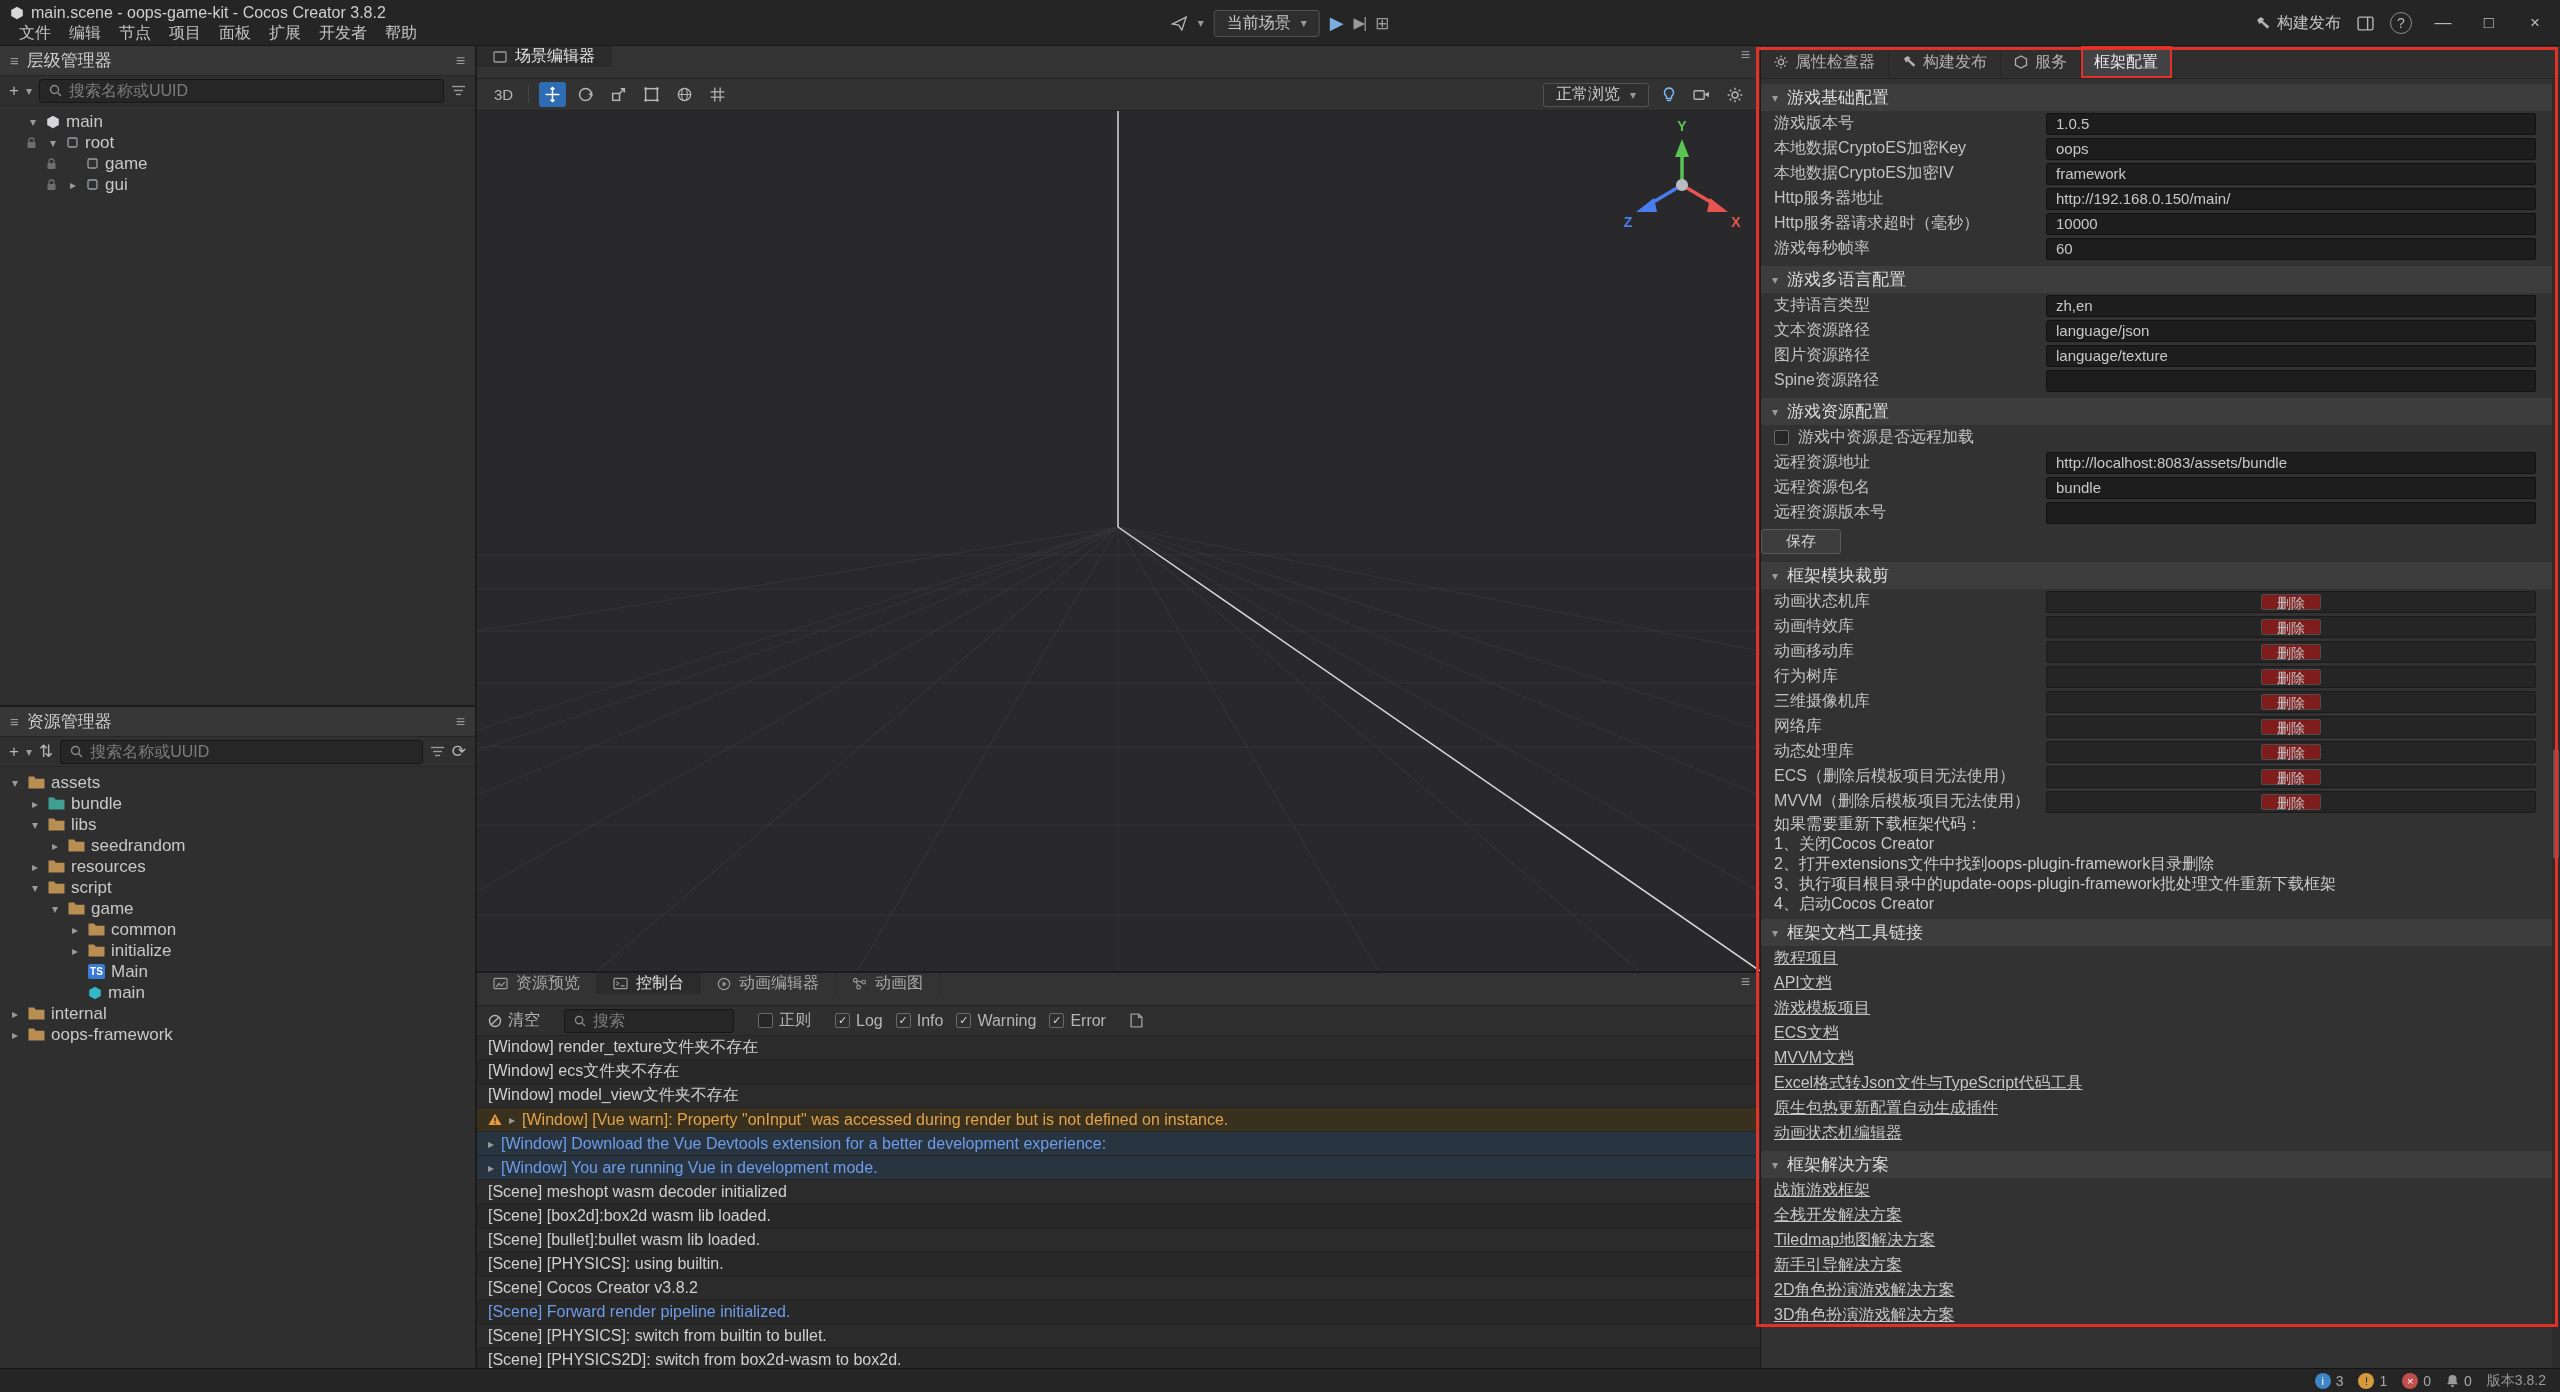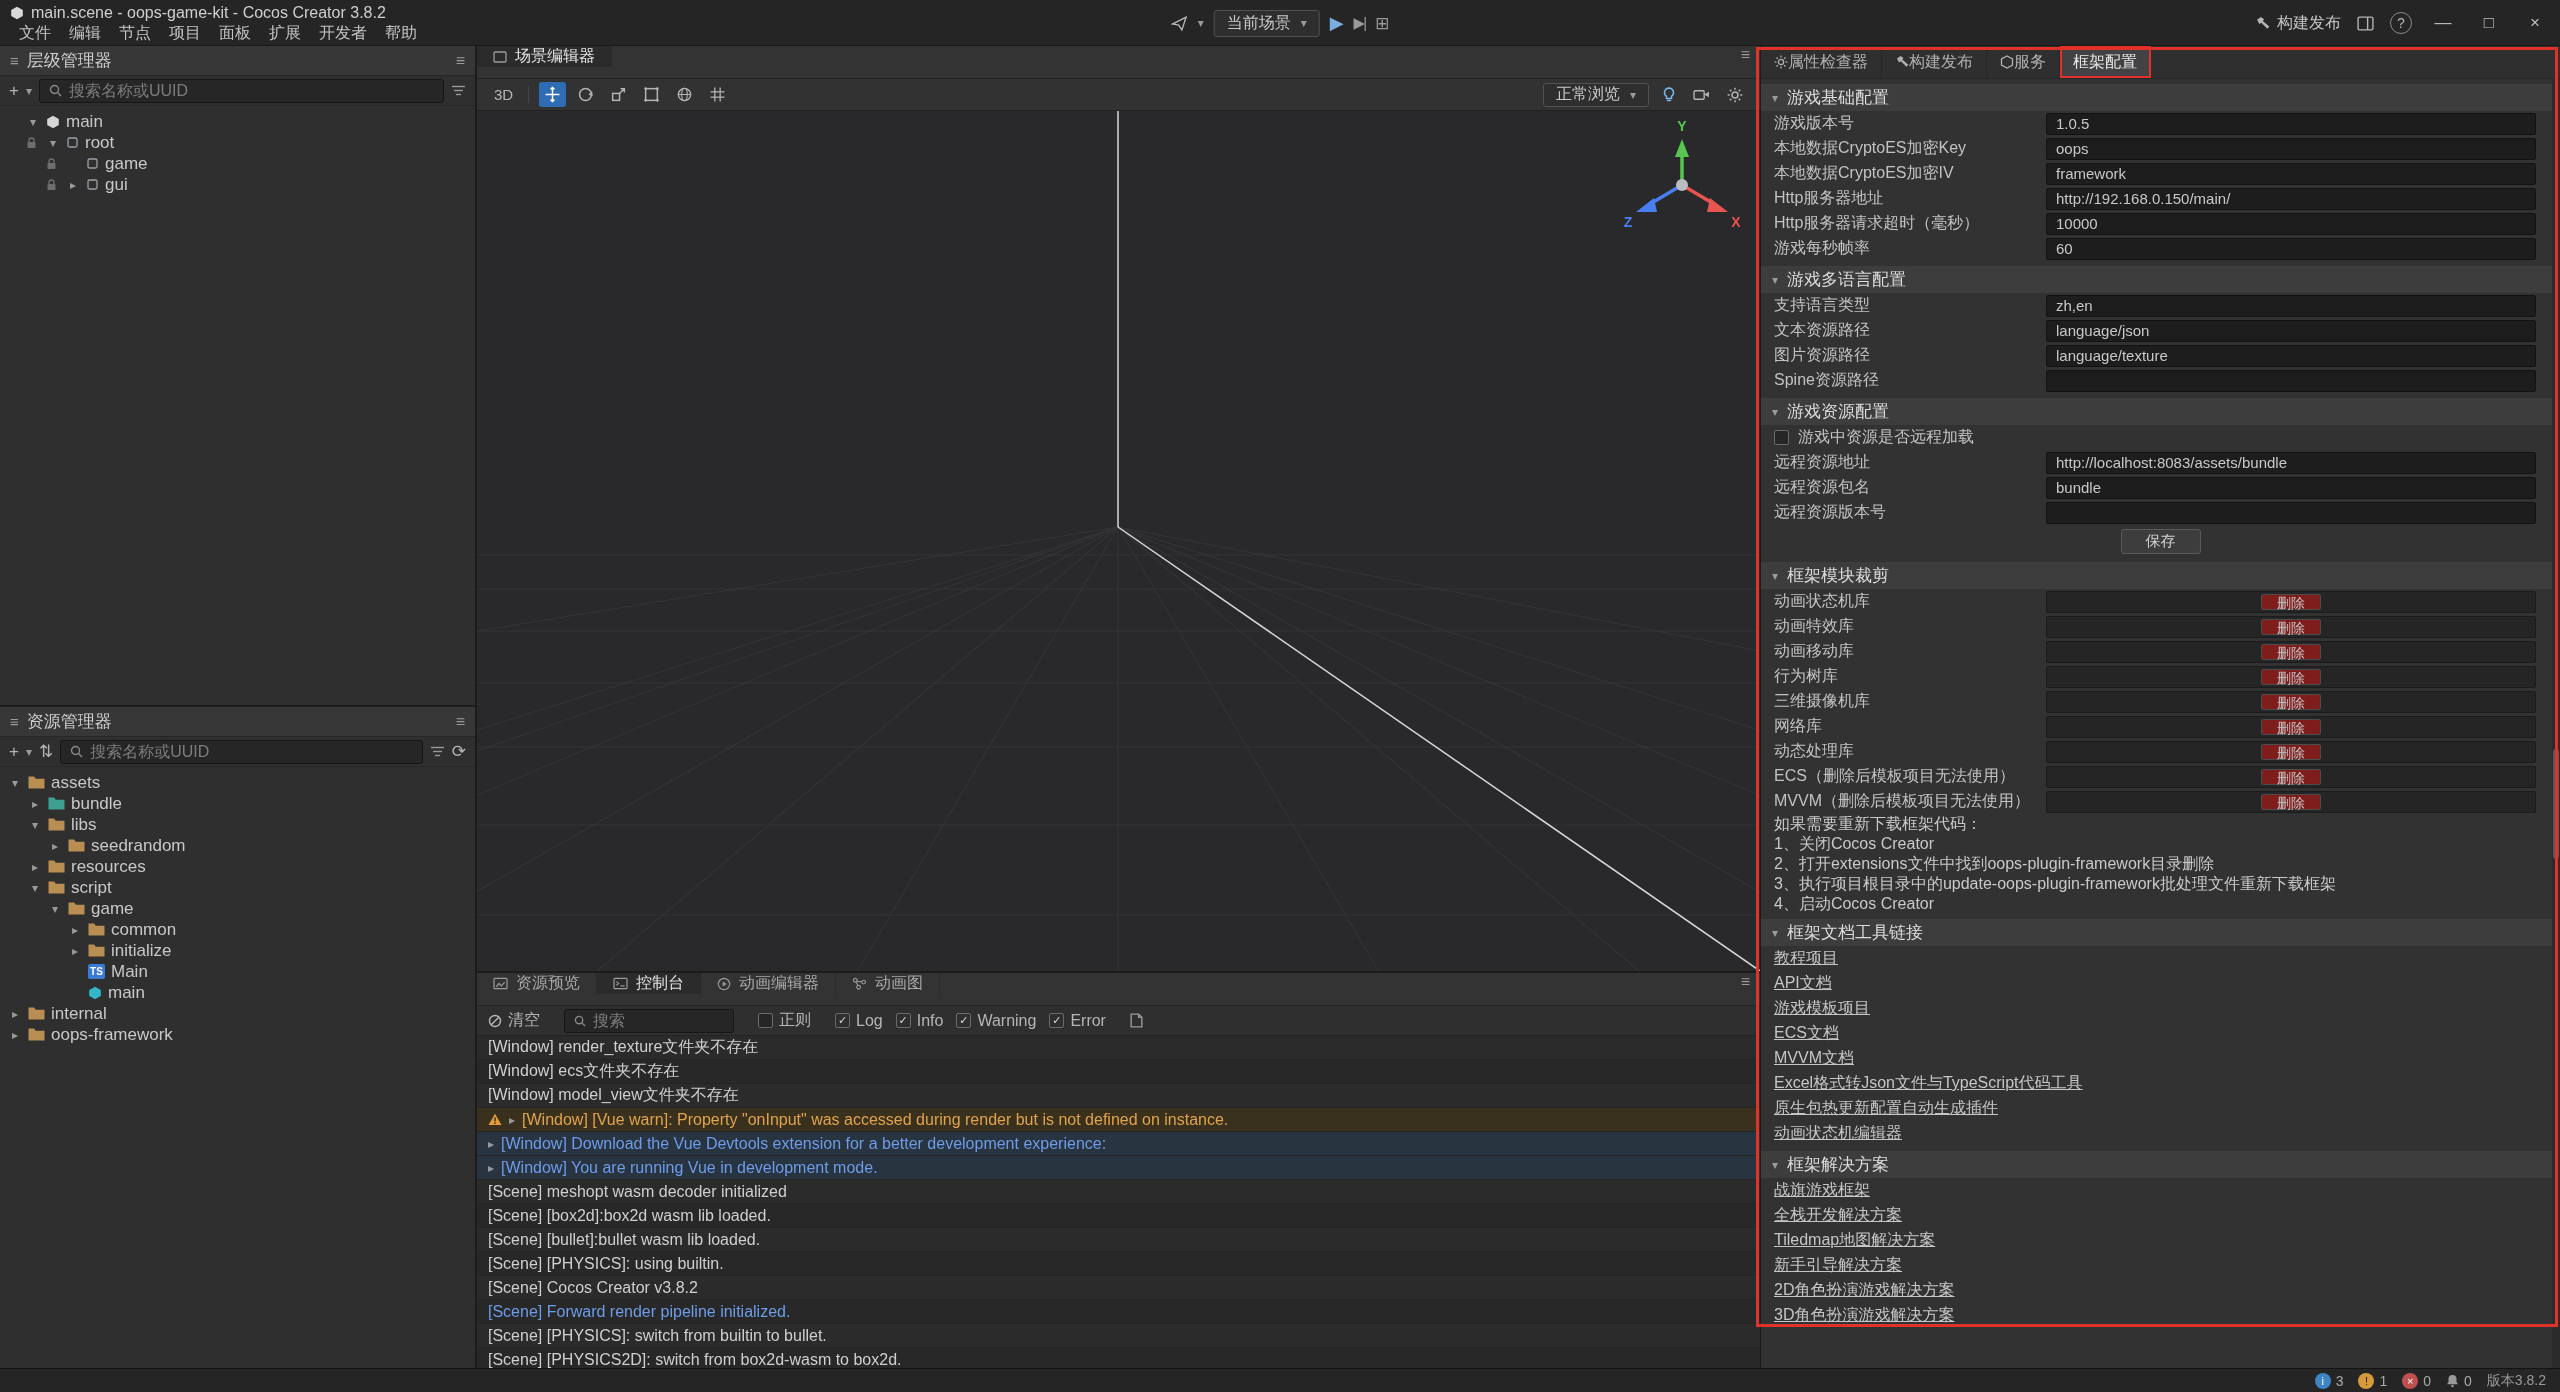--- a/index.html
+++ b/index.html
@@ -77,30 +77,30 @@
   .log-row{height:24px;display:flex;align-items:center;gap:7px;padding:0 11px;color:#cfcfcf;background:#2b2b2b;border-bottom:1px solid #242424;white-space:nowrap;cursor:default;}
   .log-row:nth-child(even){background:#282828;}
   .log-row.warn{background:#39301d;color:#e0a34e;}
   .log-row.link{background:#293441;color:#6d9ce8;}
   .log-row.blue{color:#6d9ce8;}
   .log-ic{display:flex;align-items:center;}
   .log-caret{color:#9a9a9a;font-size:12px;cursor:pointer;}
 
   
   #insp-tabs{height:33px;flex:0 0 33px;background:#2f2f30;display:flex;align-items:stretch;border-bottom:1px solid #262626;}
-  .insp-tab{display:flex;align-items:center;padding:0 13px;color:#b0b0b0;font-size:16px;border-right:1px solid #272727;cursor:pointer;}
+  .insp-tab{display:flex;align-items:center;gap:7px;padding:0 13px;color:#b0b0b0;font-size:16px;border-right:1px solid #272727;cursor:pointer;}
   .insp-tab.active{background:#424244;color:#e8e8e8;outline:2px solid #e03228;outline-offset:-2px;}
   #insp-sections{flex:1;overflow:hidden;padding-bottom:10px;font-size:17px;}
   .section-header{height:27px;background:#3d3d3e;display:flex;align-items:center;gap:9px;padding:0 11px;color:#dcdcdc;margin-top:5px;cursor:pointer;}
   .section-header .caret{font-size:12px;}
   .field-row{height:25px;display:flex;align-items:center;padding:0 24px 0 13px;}
   .field-label{width:272px;flex:0 0 272px;color:#c2c2c2;font-size:16px;white-space:nowrap;overflow:hidden;}
   input.field-input{flex:1;min-width:0;height:22px;background:#1d1d1e;border:1px solid #121212;border-radius:2px;color:#c8c8c8;font-size:15px;padding:0 9px;font-family:inherit;outline:none;}
   .check-row{height:25px;display:flex;align-items:center;gap:9px;padding-left:13px;color:#c2c2c2;font-size:16px;}
-  .save-row{height:32px;display:flex;align-items:center;justify-content:center;}
+  .save-row{height:32px;display:flex;align-items:center;}
   .save-btn{height:25px;padding:0 24px;background:#3d3d3e;border:1px solid #5a5a5a;border-radius:3px;color:#d2d2d2;font-size:15px;cursor:pointer;font-family:inherit;}
   .module-strip{flex:1;height:22px;background:#252526;border:1px solid #1b1b1c;border-radius:2px;display:flex;align-items:center;justify-content:center;}
   .delete-btn{height:16px;padding:0 15px;background:#7f1d1d;border:1px solid #4c4c4d;border-radius:2px;color:#c6c6c6;font-size:14px;cursor:pointer;font-family:inherit;}
   .note-line{height:20px;display:flex;align-items:center;padding-left:13px;color:#c9c9c9;font-size:16px;white-space:nowrap;}
   .link-row{height:25px;display:flex;align-items:center;padding-left:13px;}
   .doc-link{color:#c6c6c6;text-decoration:underline;font-size:16px;cursor:pointer;}
   #insp-scrollbar{position:absolute;right:0;top:33px;bottom:0;width:8px;background:#2b2b2c;}
   #insp-scroll-thumb{position:absolute;left:1px;width:6px;top:52%;height:110px;background:#58585a;border-radius:3px;cursor:pointer;}
 
   

